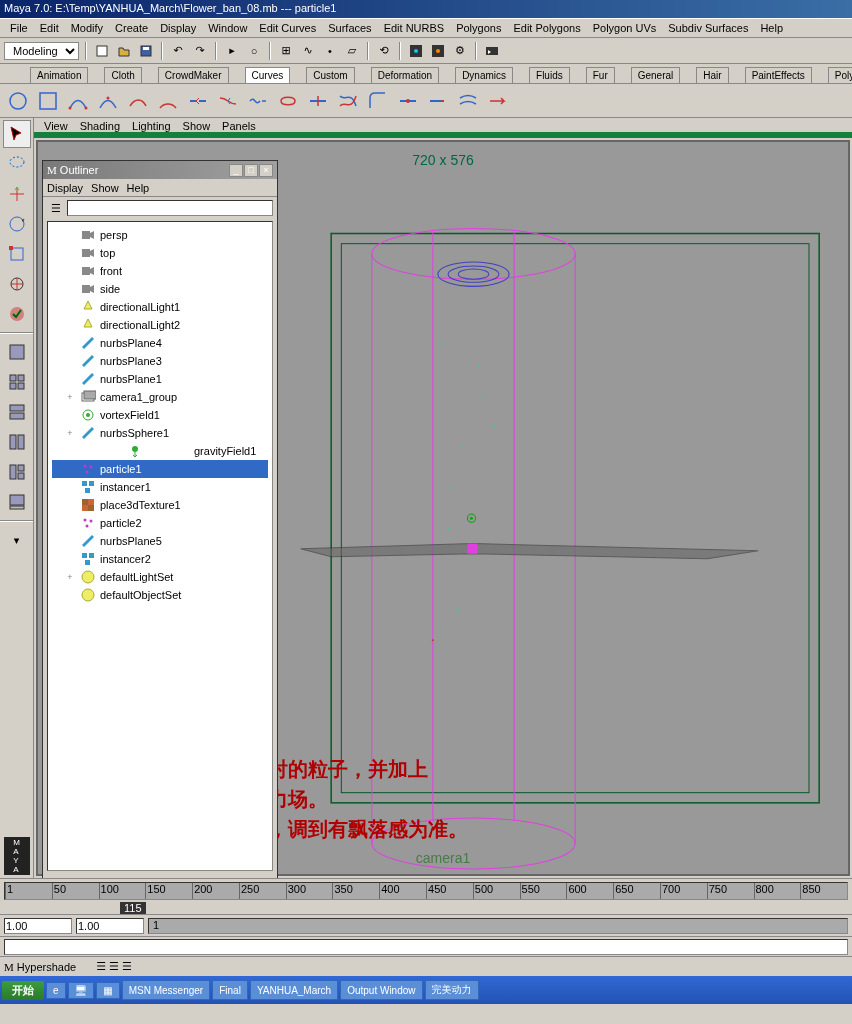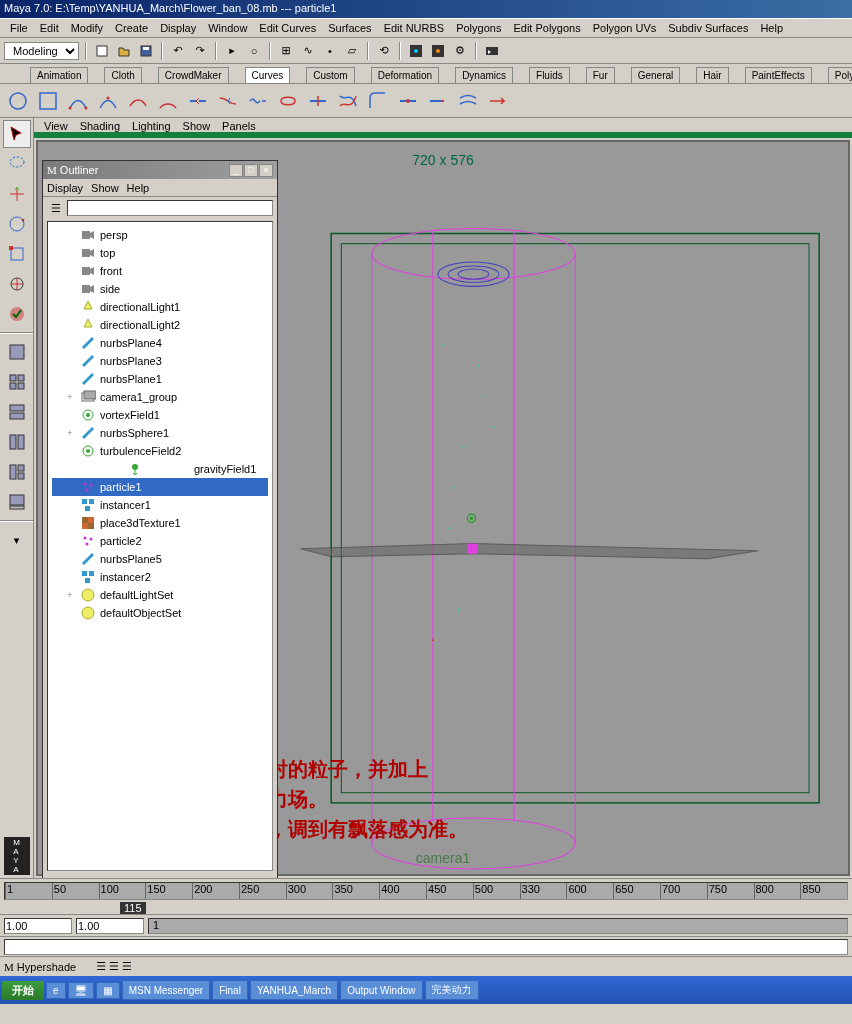--- a/index.html
+++ b/index.html
@@ -503,30 +503,20 @@
       </div>
       <div class="tree-item" style="padding-left: 12px;">
         <span class="tree-expand">+</span>
         <span class="tree-icon">
           <svg width="16" height="16">
             <path d="M2 12L12 2l2 2L4 14z" fill="#39c"></path>
           </svg>
         </span>
         <span class="tree-label">nurbsSphere1</span>
       </div>
-      <div class="tree-item" style="padding-left: 12px;">
-        <span class="tree-expand"></span>
-        <span class="tree-icon">
-          <svg width="16" height="16">
-            <circle cx="8" cy="8" r="5" fill="none" stroke="#3a3"></circle>
-            <circle cx="8" cy="8" r="2" fill="#3a3"></circle>
-          </svg>
-        </span>
-        <span class="tree-label">turbulenceField2</span>
-      </div>
       <div class="tree-item" style="padding-left: 12px; gap: 47px;">
         <span class="tree-expand"></span>
         <span class="tree-icon">
           <svg width="16" height="16">
             <circle cx="8" cy="6" r="3" fill="#3a3"></circle>
             <path d="M8 9v5l-2-2M8 14l2-2" stroke="#3a3" fill="none"></path>
           </svg>
         </span>
         <span class="tree-label">gravityField1</span>
       </div>
@@ -621,21 +611,21 @@
       <div class="tick">50</div>
       <div class="tick">100</div>
       <div class="tick">150</div>
       <div class="tick">200</div>
       <div class="tick">250</div>
       <div class="tick">300</div>
       <div class="tick">350</div>
       <div class="tick">400</div>
       <div class="tick">450</div>
       <div class="tick">500</div>
-      <div class="tick">330</div>
+      <div class="tick">550</div>
       <div class="tick">600</div>
       <div class="tick">650</div>
       <div class="tick">700</div>
       <div class="tick">750</div>
       <div class="tick">800</div>
       <div class="tick">850</div>
     </div>
 </div>
 <div style="height:12px;background:#d4d0c8;padding-left:120px;font-size:9px;">
   <span style="background:#333;color:#fff;padding:0 4px;">115</span>

